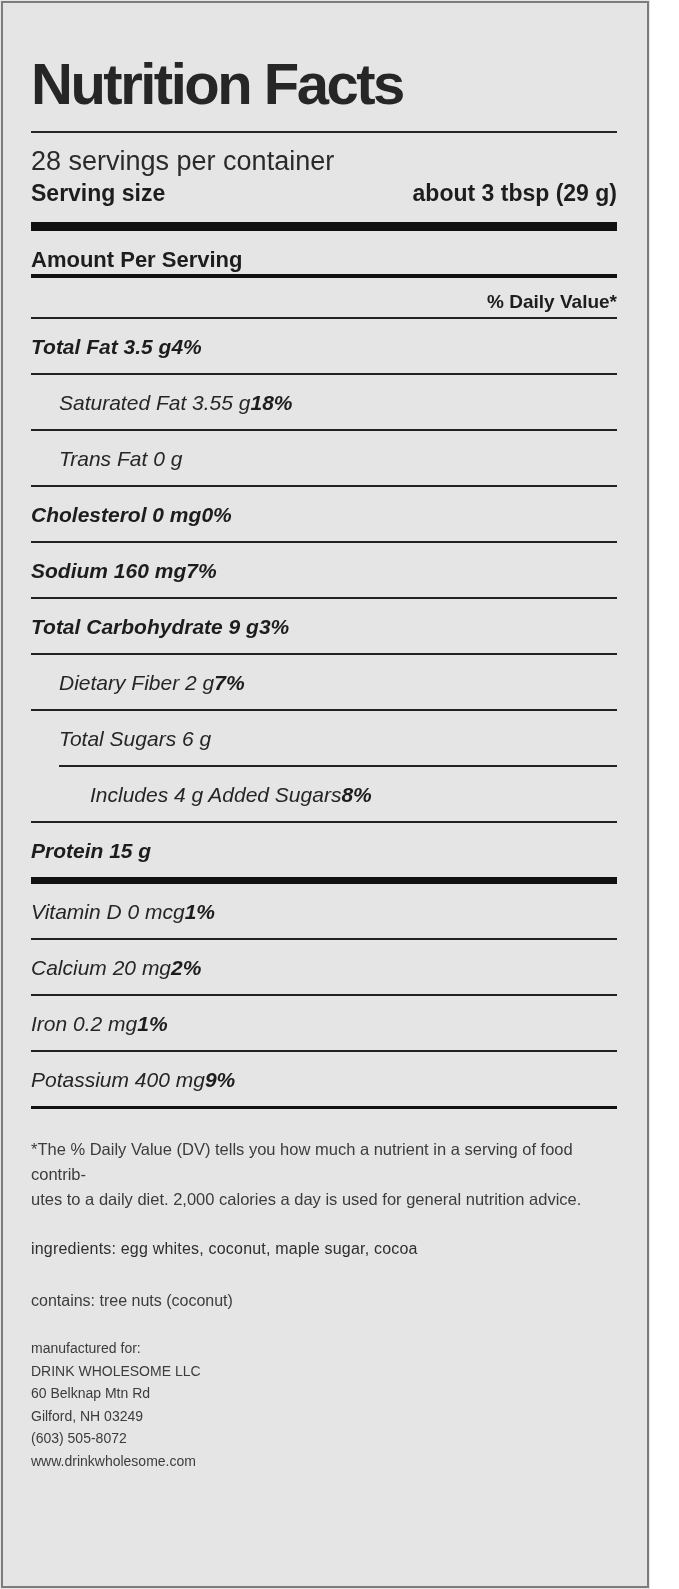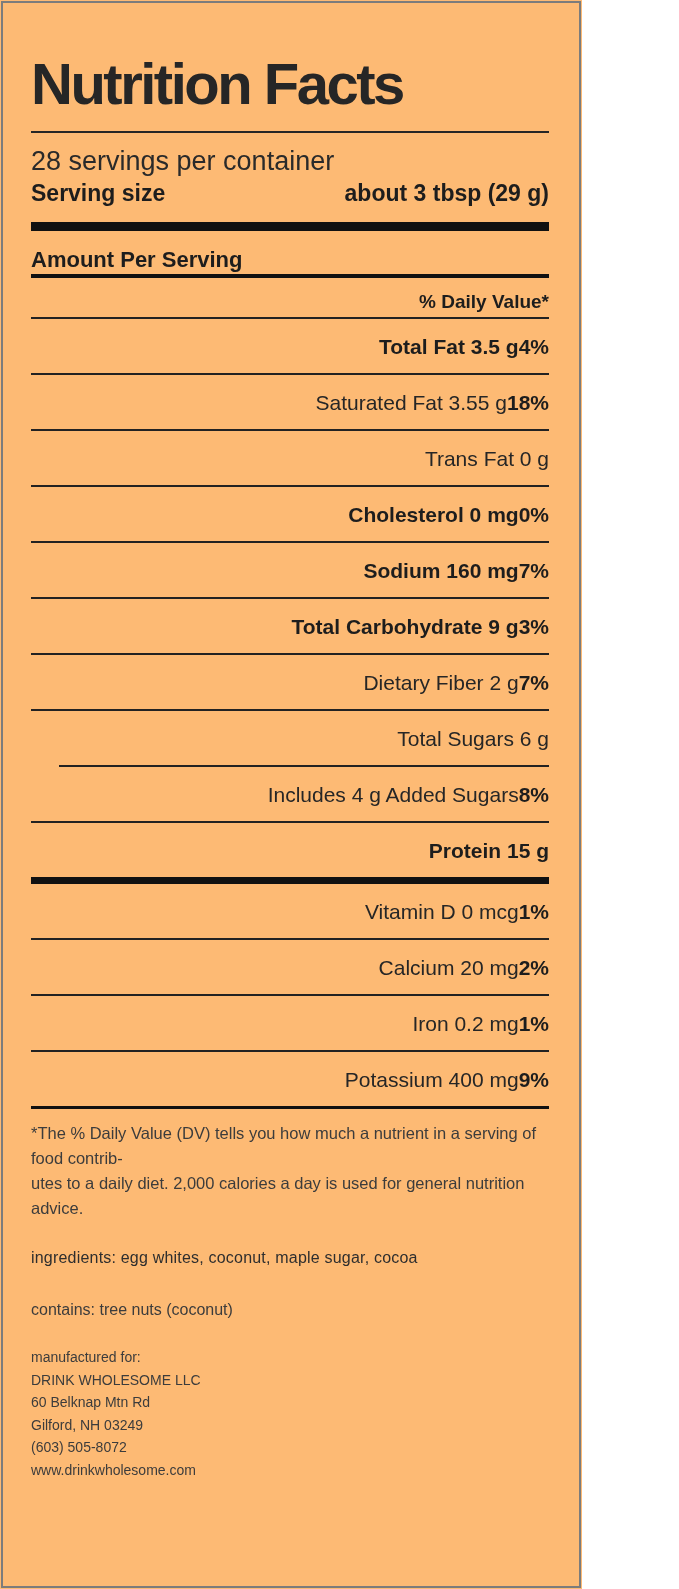--- a/index.html
+++ b/index.html
@@ -1,21 +1,21 @@
 <!DOCTYPE html>
 <html><head>
 <meta charset="utf-8">
 <style>
   * { margin:0; padding:0; box-sizing:border-box; }
   html,body { background:#ffffff; }
   body { font-family:"Liberation Sans","DejaVu Sans",sans-serif; color:#1d1d1d; }
   .page {
     position:relative;
-    width:582px; height:1589px;
-    background:#fdba74;
+    width:650px; height:1589px;
+    background:#e5e5e5;
     overflow:hidden;
   }
   .frame {
     position:absolute; inset:1px;
     border:2px solid #7c7c7c;
     pointer-events:none;
   }
   .content {
     padding:54px 33px 0 31px;
   }
@@ -38,32 +38,33 @@
     display:flex; justify-content:space-between; align-items:flex-end;
     margin-top:8px; margin-bottom:10px;
   }
   .calories-label { font-size:39px; font-weight:bold; letter-spacing:-1px; line-height:52px; }
   .calories-value { font-size:56px; font-weight:bold; letter-spacing:-1px; line-height:54px; }
   .dv-header {
     text-align:right; font-size:19px; font-weight:bold;
     padding:13px 0 4px 0;
   }
   .row {
-    display:flex; justify-content:flex-end; align-items:baseline;
+    display:flex; justify-content:flex-start; align-items:baseline;
     font-size:21px; line-height:25px;
     padding:15px 0 14px 0;
+    font-style:italic;
   }
   .row .name { color:#262626; }
   .row.bold .name { font-weight:bold; color:#1d1d1d; }
   .row .name.ind1 { padding-left:28px; }
   .row .name.ind2 { padding-left:59px; }
   .row .dv { font-weight:bold; color:#1d1d1d; }
   .endbar { height:3px; background:#111; }
   .footnote {
-    margin-top:12px; font-size:16.5px; line-height:25px; color:#3c3c3c;
+    margin-top:28px; font-size:16.5px; line-height:25px; color:#3c3c3c;
   }
   .ingredients {
     margin-top:20px; font-size:16px; line-height:33px; color:#2e2e2e;
     letter-spacing:0.2px; max-width:600px;
   }
   .contains { margin-top:26px; font-size:16px; color:#3c3c3c; line-height:20px; }
   .address { margin-top:26px; font-size:14px; line-height:22.5px; color:#3c3c3c; }
 </style>
 </head>
 <body>

